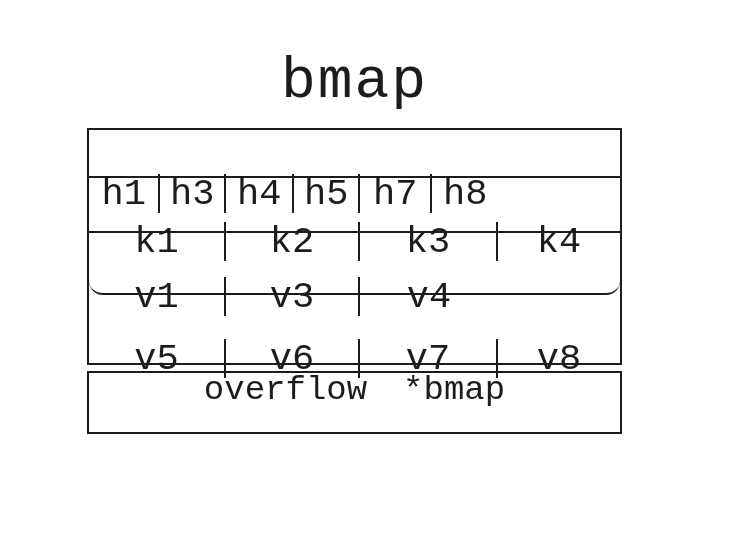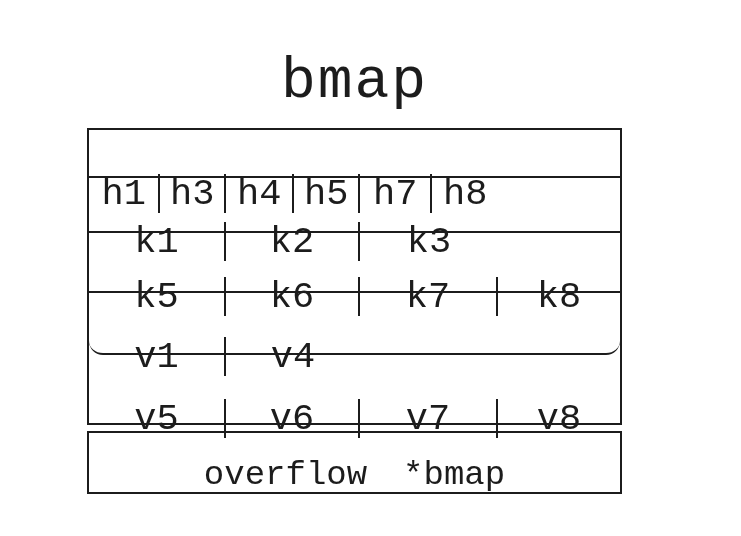--- a/index.html
+++ b/index.html
@@ -60,21 +60,21 @@
     margin-top: 44px;
   }
   .cell:last-child { border-right: none; }
   .overflow-box {
     margin-top: 6px;
     width: 531px;
     height: 59px;
     border: 2px solid var(--border);
     background: var(--bg);
     display: flex;
-    align-items: flex-end;
+    align-items: flex-start;
     justify-content: center;
     gap: 36px;
     font-size: 34px;
     line-height: 1;
   }
 </style>
 </head>
 <body>
 
 <div class="page">
@@ -91,31 +91,27 @@
         <div class="cell">h4</div>
         <div class="cell">h5</div>
         <div class="cell">h7</div>
         <div class="cell">h8</div>
       </div>
 
       <div class="row row-wide row-k1">
         <div class="cell">k1</div>
         <div class="cell">k2</div>
         <div class="cell">k3</div>
+        <div class="cell">k4</div>
       </div>
 
-      <div class="row row-wide row-k5">
-        <div class="cell">k5</div>
-        <div class="cell">k6</div>
-        <div class="cell">k7</div>
-        <div class="cell">k8</div>
-      </div>
 
       <div class="row row-wide row-v1">
         <div class="cell">v1</div>
+        <div class="cell">v3</div>
         <div class="cell">v4</div>
       </div>
 
       <div class="row row-wide row-v5">
         <div class="cell">v5</div>
         <div class="cell">v6</div>
         <div class="cell">v7</div>
         <div class="cell">v8</div>
       </div>
 

